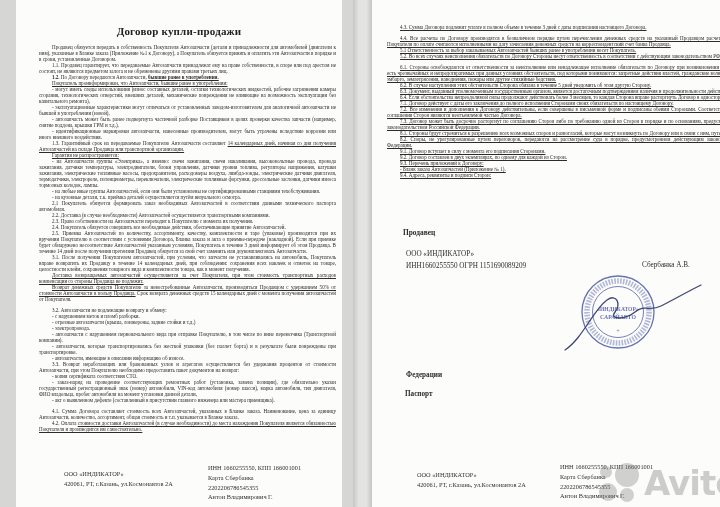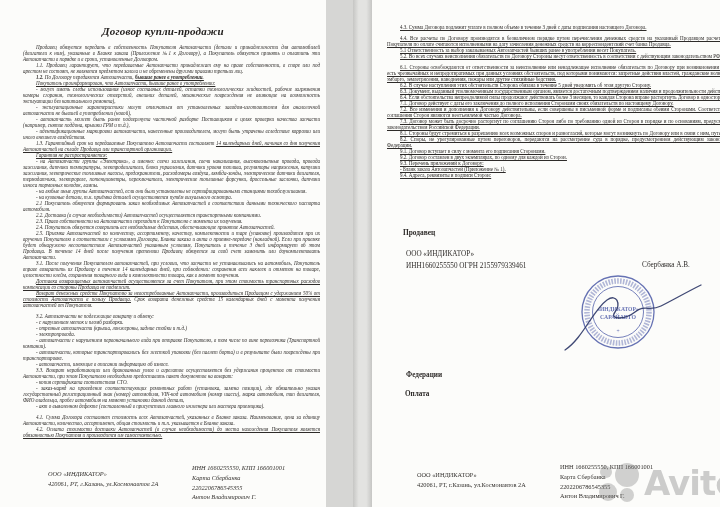--- a/index.html
+++ b/index.html
@@ -3,21 +3,21 @@
 <meta charset="utf-8">
 <style>
   html,body{margin:0;padding:0;}
   body{
     width:720px;height:507px;overflow:hidden;position:relative;
     background:#d6d6d4;
     font-family:"Liberation Serif", serif;
     color:#2e2b29;
   }
   .page{position:absolute;top:0;bottom:0;background:#fcfcfa;overflow:hidden;}
-  #left-page{left:0;width:326px;font-style:italic;}
+  #left-page{left:16px;width:326px;}
   #right-page{left:372px;width:412px;text-decoration:underline;}
   .page-gap{position:absolute;left:353px;width:19px;top:0;bottom:0;
     background:linear-gradient(90deg,#c6c6c4,#e3e3e1 30%,#e3e3e1 70%,#c6c6c4);}
   .doc-title{
     text-align:center;font-weight:bold;font-size:11px;
     margin:25px 0 7px;letter-spacing:.2px;color:#24211f;
   }
   .content{
     font-size:5.05px;line-height:1.19;text-align:justify;
     color:#2e2b29;
@@ -127,38 +127,38 @@
         <p class="para"><span>8.2. Споры, не урегулированные путем переговоров, передаются на рассмотрение суда в порядке, предусмотренном действующим законодательством Российской Федерации.</span></p>
         <p class="para"><span>9.1. Договор вступает в силу с момента его подписания Сторонами.</span></p>
         <p class="para"><span>9.2. Договор составлен в двух экземплярах, по одному для каждой из Сторон.</span></p>
         <p class="para"><span>9.3. Перечень приложений к Договору:</span></p>
         <p class="para"><span>- Бланк заказа Автозапчастей (Приложение № 1).</span></p>
         <p class="para"><span>9.4. Адреса, реквизиты и подписи Сторон:</span></p>
       </div>
 
     <div class="abs seller-heading b">Продавец</div>
     <div class="abs seller-org">ООО «ИНДИКАТОР»</div>
-    <div class="abs seller-reg">ИНН1660255550 ОГРН 2155979339461</div>
+    <div class="abs seller-reg">ИНН1660255550 ОГРН 1151690089209</div>
     <div class="abs sign-name">Сбербанка А.В.</div>
 
     <svg class="stamp" viewBox="0 0 76 76">
       <circle cx="38" cy="38" r="36" fill="none" stroke="#4c5aa7" stroke-width="1.3"></circle>
       <circle cx="38" cy="38" r="31" fill="none" stroke="#4c5aa7" stroke-width="5.5" stroke-dasharray="1.6 1.3" opacity="0.5"></circle>
       <circle cx="38" cy="38" r="25.5" fill="none" stroke="#4c5aa7" stroke-width="0.9"></circle>
       <text x="38" y="36.5" text-anchor="middle" font-size="5.6" font-weight="bold" fill="#4c5aa7" font-family="Liberation Serif, serif">«ИНДИКАТОР»</text>
       <text x="38" y="44.5" text-anchor="middle" font-size="5.8" font-weight="bold" fill="#4c5aa7" font-family="Liberation Serif, serif">САРАЙАВТО</text>
       <text x="38" y="59" text-anchor="middle" font-size="5.5" fill="#4c5aa7" font-family="Liberation Serif, serif">+</text>
     </svg>
 
     <svg class="signature" viewBox="0 0 150 90">
       <path d="M8,82 C26,70 36,42 50,32 C60,25 64,36 58,44 C52,52 68,52 78,44 C88,36 92,44 104,38 C116,32 128,25 144,17" fill="none" stroke="#2b3566" stroke-width="1.3" stroke-linecap="round" opacity="0.9"></path>
     </svg>
 
     <div class="abs buyer-heading b">Федерации</div>
-    <div class="abs passport-heading b">Оплата</div>
+    <div class="abs passport-heading b">Паспорт</div>
 
     <div class="footer">
       <div class="f-col f-col1">
         <div>ООО «ИНДИКАТОР»</div>
         <div>420061, РТ, г.Казань, ул.Космонавтов 2А</div>
       </div>
       <div class="f-col f-col2">
         <div>ИНН 1660255550, КПП 166001001</div>
         <div>Карта Сбербанка</div>
         <div>2202206786545355</div>

